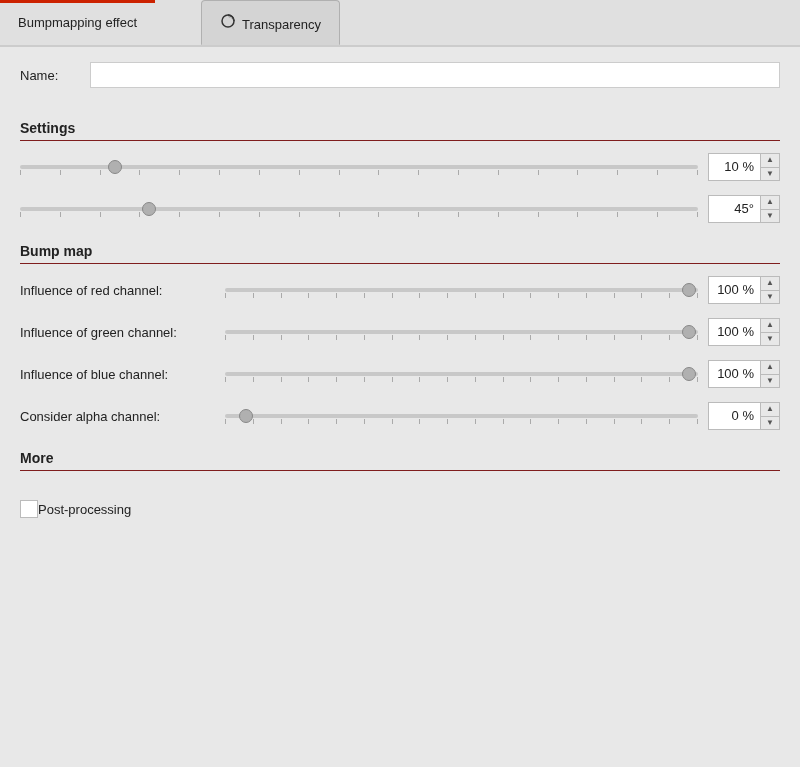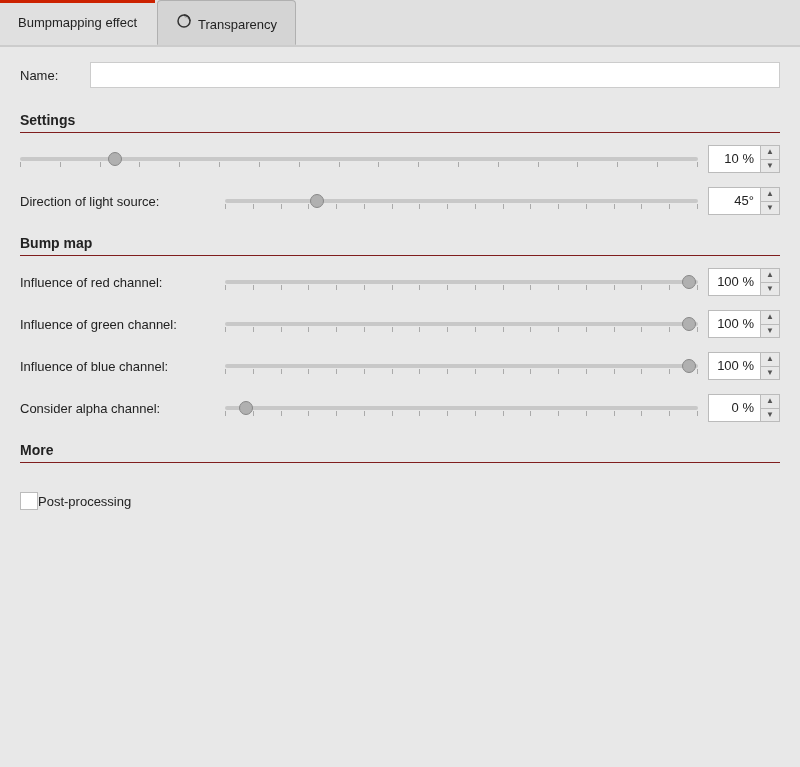--- a/index.html
+++ b/index.html
@@ -11,20 +11,21 @@
       color: #222;
       width: 800px;
       min-height: 767px;
     }
 
     .tabs {
       display: flex;
       align-items: stretch;
       background: #e0e0e0;
       border-bottom: 2px solid #ccc;
+      gap: 44px;
     }
 
     .tab {
       padding: 12px 18px;
       cursor: pointer;
       font-size: 13px;
       display: flex;
       align-items: center;
       gap: 5px;
       border: none;
@@ -34,21 +35,21 @@
     }
 
     .content {
       background: #e8e8e8;
       padding: 15px 20px;
     }
 
     .name-row {
       display: flex;
       align-items: center;
-      margin-bottom: 24px;
+      margin-bottom: 32px;
       gap: 10px;
     }
 
     .name-label {
       min-width: 60px;
       font-size: 13px;
     }
 
     .name-input {
       flex: 1;
@@ -260,21 +261,20 @@
       <div class="spinbox">
         <span class="spinbox-value">10 %</span>
         <div class="spinbox-arrows">
           <button class="spinbox-up">▲</button>
           <button class="spinbox-down">▼</button>
         </div>
       </div>
     </div>
 
     <div class="slider-row">
-      <span class="slider-label">Direction of light source:</span>
       <div class="slider-container">
         <div class="slider-wrapper">
           <div class="slider-track">
             <div class="slider-thumb" style="left: 18%;"></div>
           </div>
           <div class="slider-ticks">
             <span class="tick"></span>
               <span class="tick"></span>
               <span class="tick"></span>
             <span class="tick"></span>

